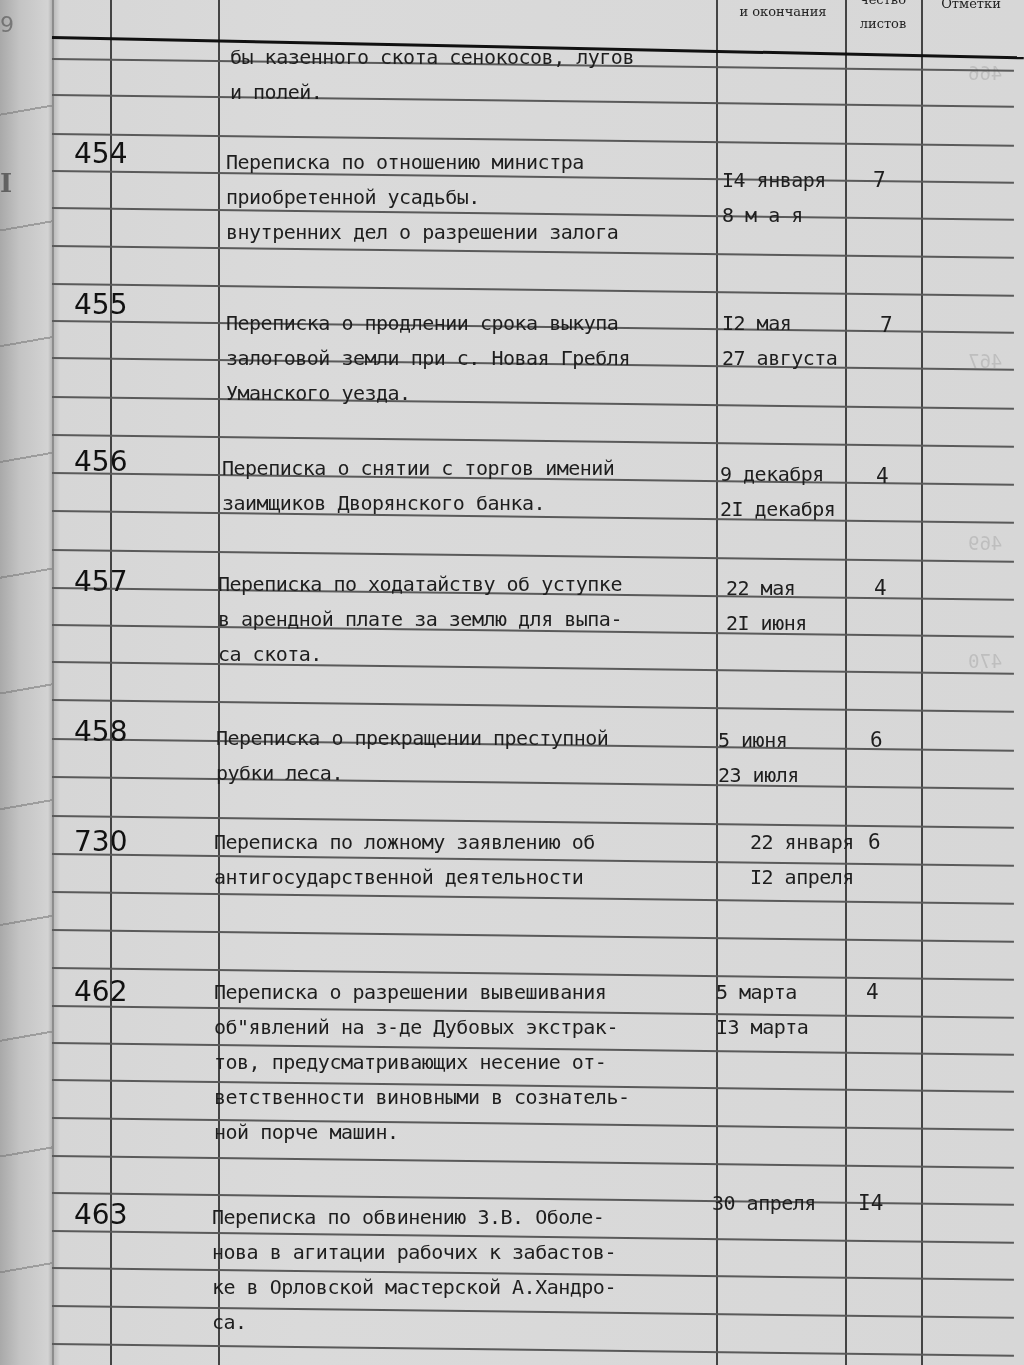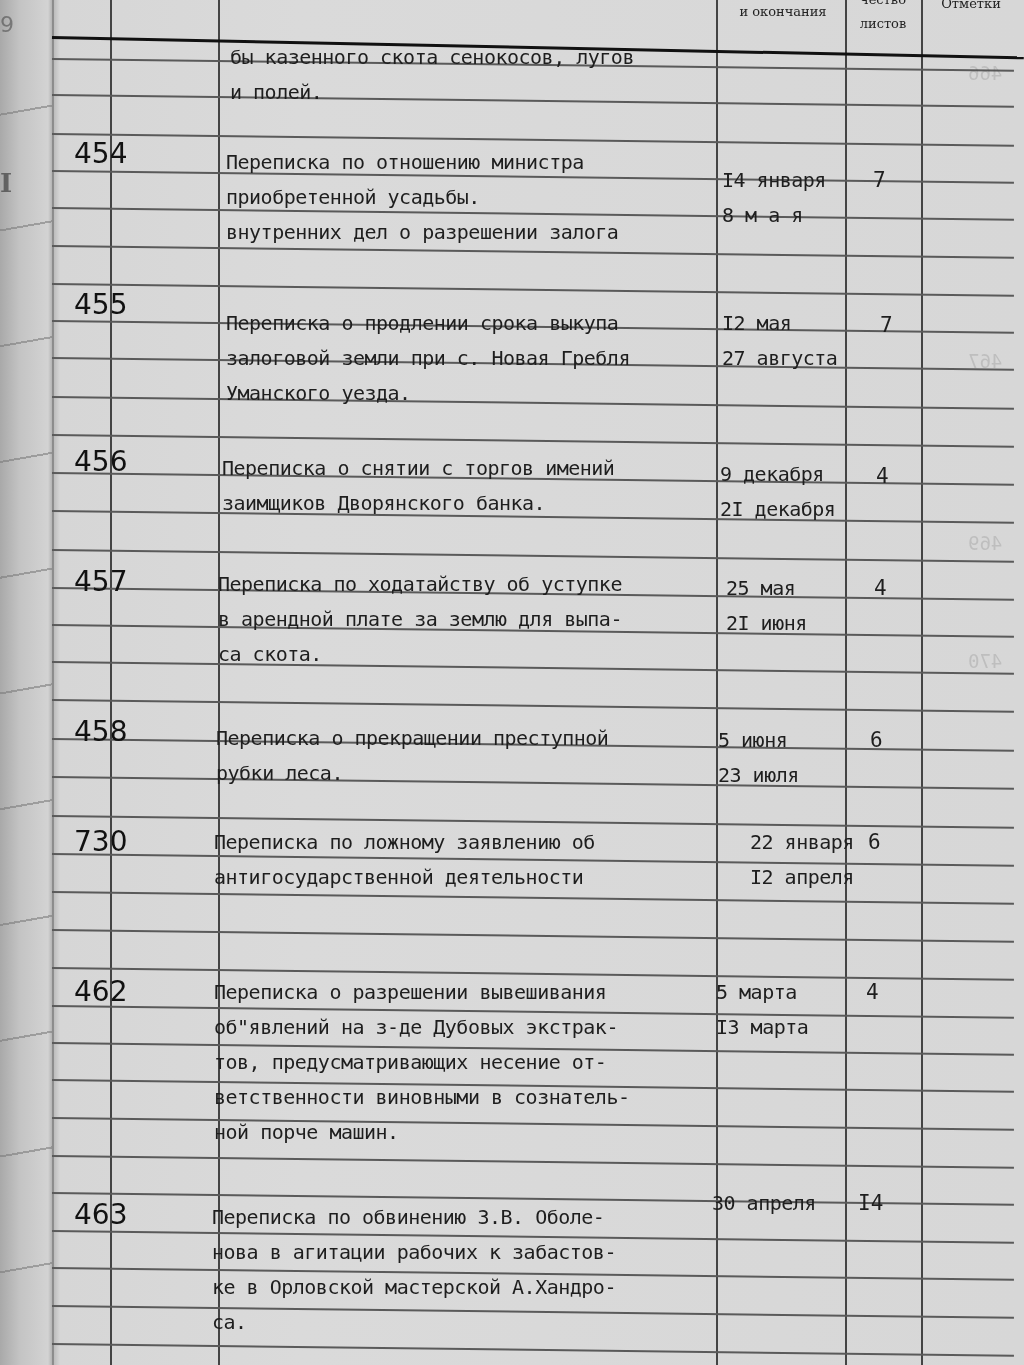--- a/index.html
+++ b/index.html
@@ -159,21 +159,21 @@
   </div>
 
   <div class="entry" style="top:565px">
     <div class="num">457</div>
     <div class="desc" style="top:2px;left:218px">
       <div>Переписка по ходатайству об уступке</div>
       <div>в арендной плате за землю для выпа-</div>
       <div>са скота.</div>
     </div>
     <div class="dates" style="top:6px;left:726px">
-      <div>25 мая</div>
+      <div>22 мая</div>
       <div>2I июня</div>
     </div>
     <div class="sheets" style="top:6px;left:874px">4</div>
   </div>
 
   <div class="entry" style="top:715px">
     <div class="num">458</div>
     <div class="desc" style="top:6px;left:216px">
       <div>Переписка о прекращении преступной</div>
       <div>рубки леса.</div>

